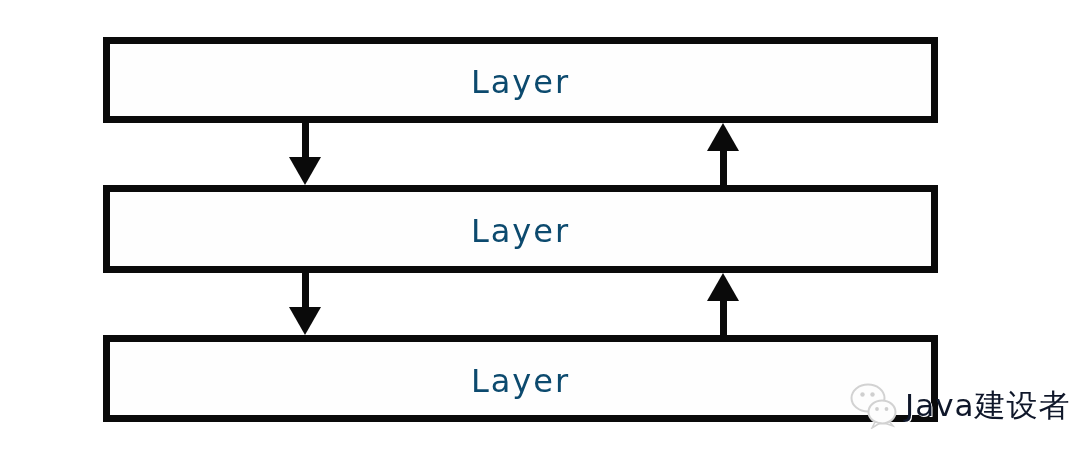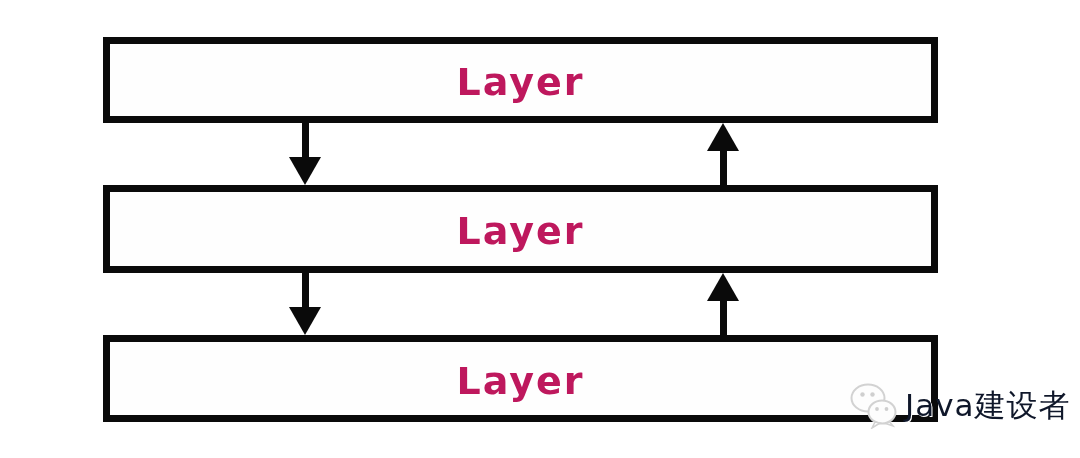--- a/index.html
+++ b/index.html
@@ -23,23 +23,23 @@
     border: 7px solid #0a0a0a;
     background: #fefefe;
     display: flex;
     align-items: center;
     justify-content: center;
   }
   .box1 { top: 37px;  height: 86px; }
   .box2 { top: 185px; height: 88px; }
   .box3 { top: 335px; height: 87px; }
   .layer-label {
-    font-size: 38px;
-    font-weight: bold;
-    color: #be185d;
+    font-size: 32px;
+    font-weight: normal;
+    color: #0c4a6e;
     letter-spacing: 2px;
     line-height: 1;
     padding-top: 4px;
   }
   
   .arrow { position: absolute; }
   .stem {
     position: absolute;
     width: 7px;
     background: #0a0a0a;

